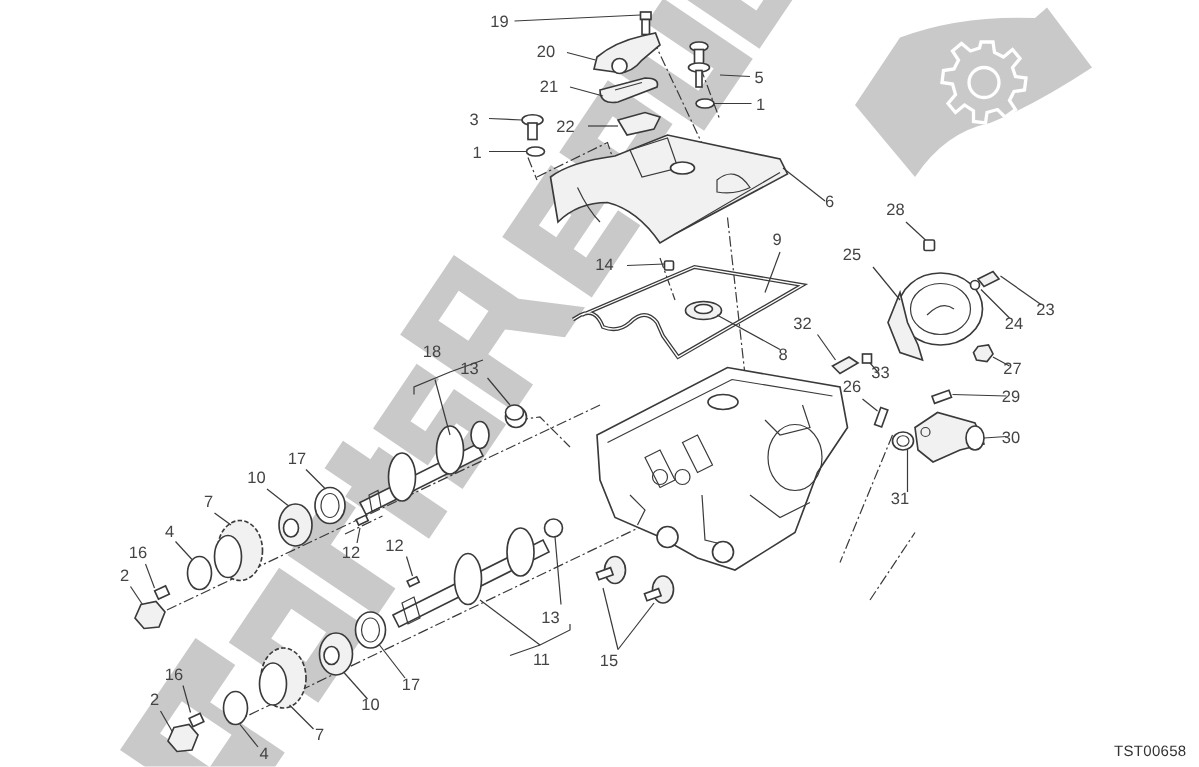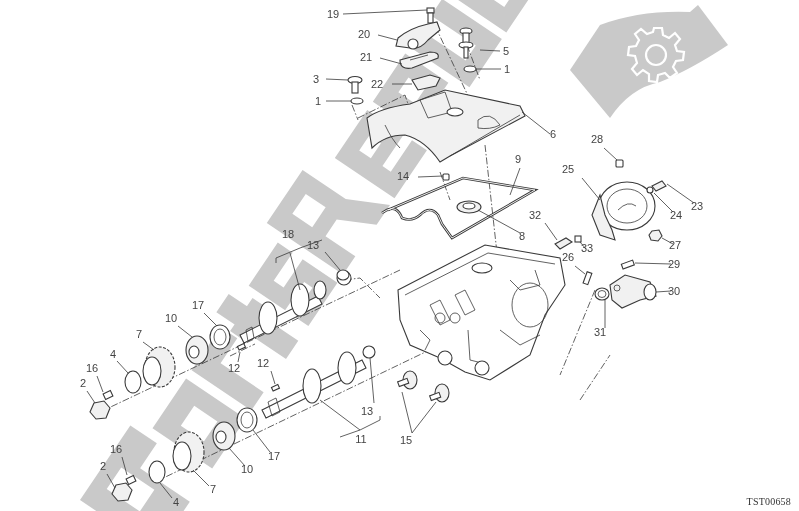--- a/index.html
+++ b/index.html
@@ -6,21 +6,21 @@
   body { width: 799px; height: 511px; overflow: hidden; position: relative;
          font-family: "Liberation Sans", sans-serif; }
   #stage { position: absolute; left: 0; top: 0; width: 799px; height: 511px; }
   .wm { fill: #c9c9c9; }
   .part { fill: #ffffff; stroke: #3a3a3a; stroke-width: 1.1; }
   .part-fill { fill: #f1f1f1; stroke: #3a3a3a; stroke-width: 1.1; }
   .thin { fill: none; stroke: #3a3a3a; stroke-width: 0.8; }
   .leader { fill: none; stroke: #3a3a3a; stroke-width: 0.8; }
   .axis { fill: none; stroke: #3a3a3a; stroke-width: 0.8; stroke-dasharray: 7 2 1.5 2; }
   .lbl { font-family: "Liberation Sans", sans-serif; font-size: 11px; fill: #444444; }
-  .code { position: absolute; right: 8px; bottom: 4px; font-family: Liberation Serif, serif;
+  .code { position: absolute; right: 8px; bottom: 4px; font-family: Liberation Sans, sans-serif;
           font-size: 10px; color: #333333; letter-spacing: 0.2px; }
 </style>
 </head>
 <body>
 
 <svg id="stage" viewBox="0 0 799 511" xmlns="http://www.w3.org/2000/svg">
 
   <g>
 
     <path class="wm" d="M600,25 Q640,10 690,12 L698,5 L728,45 Q690,70 660,82 Q630,88 610,118 L570,70 Z"></path>

